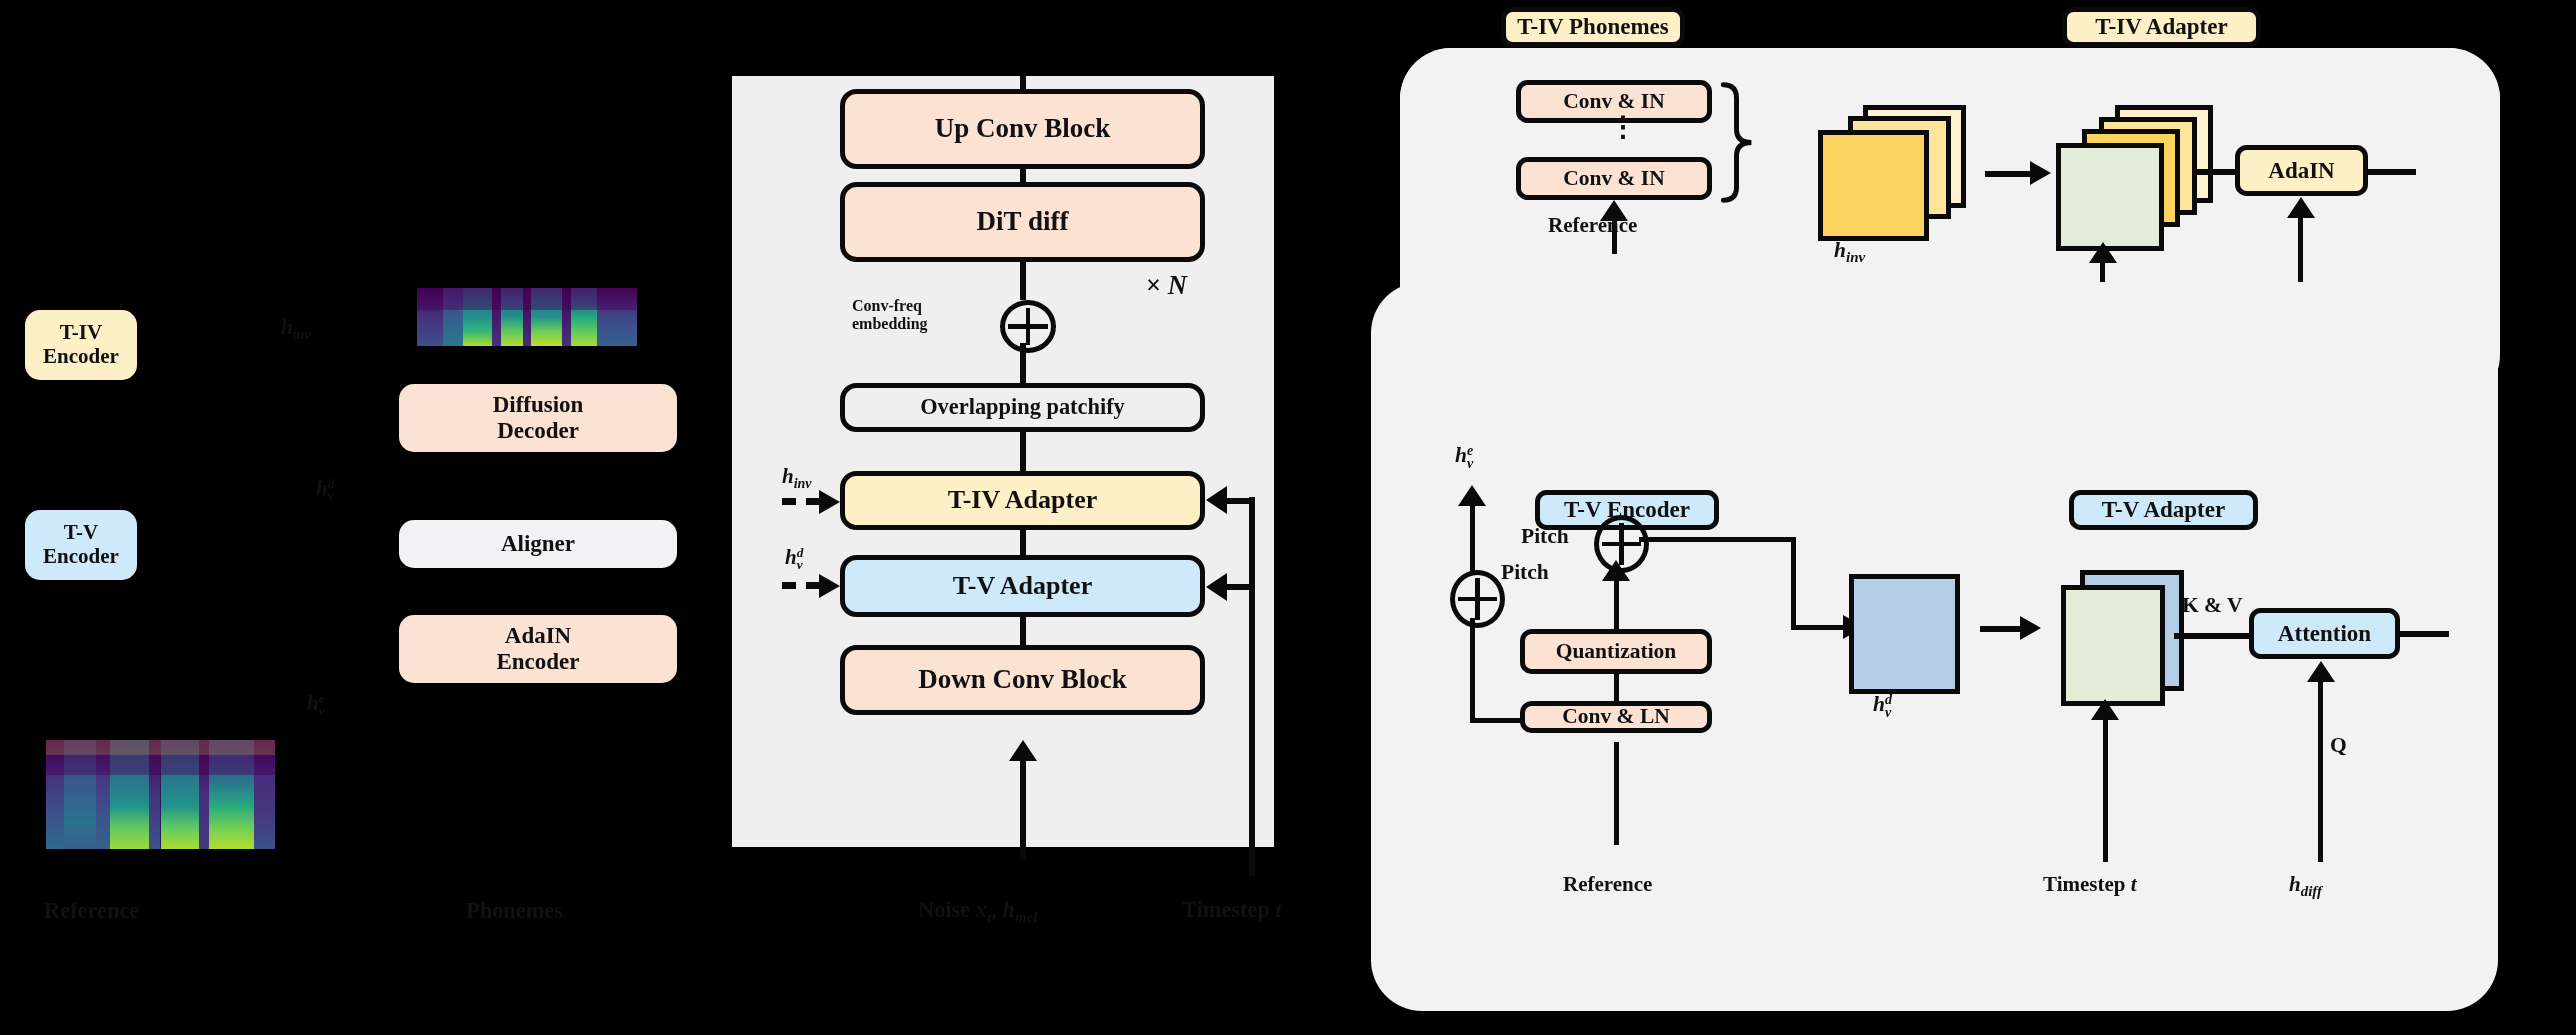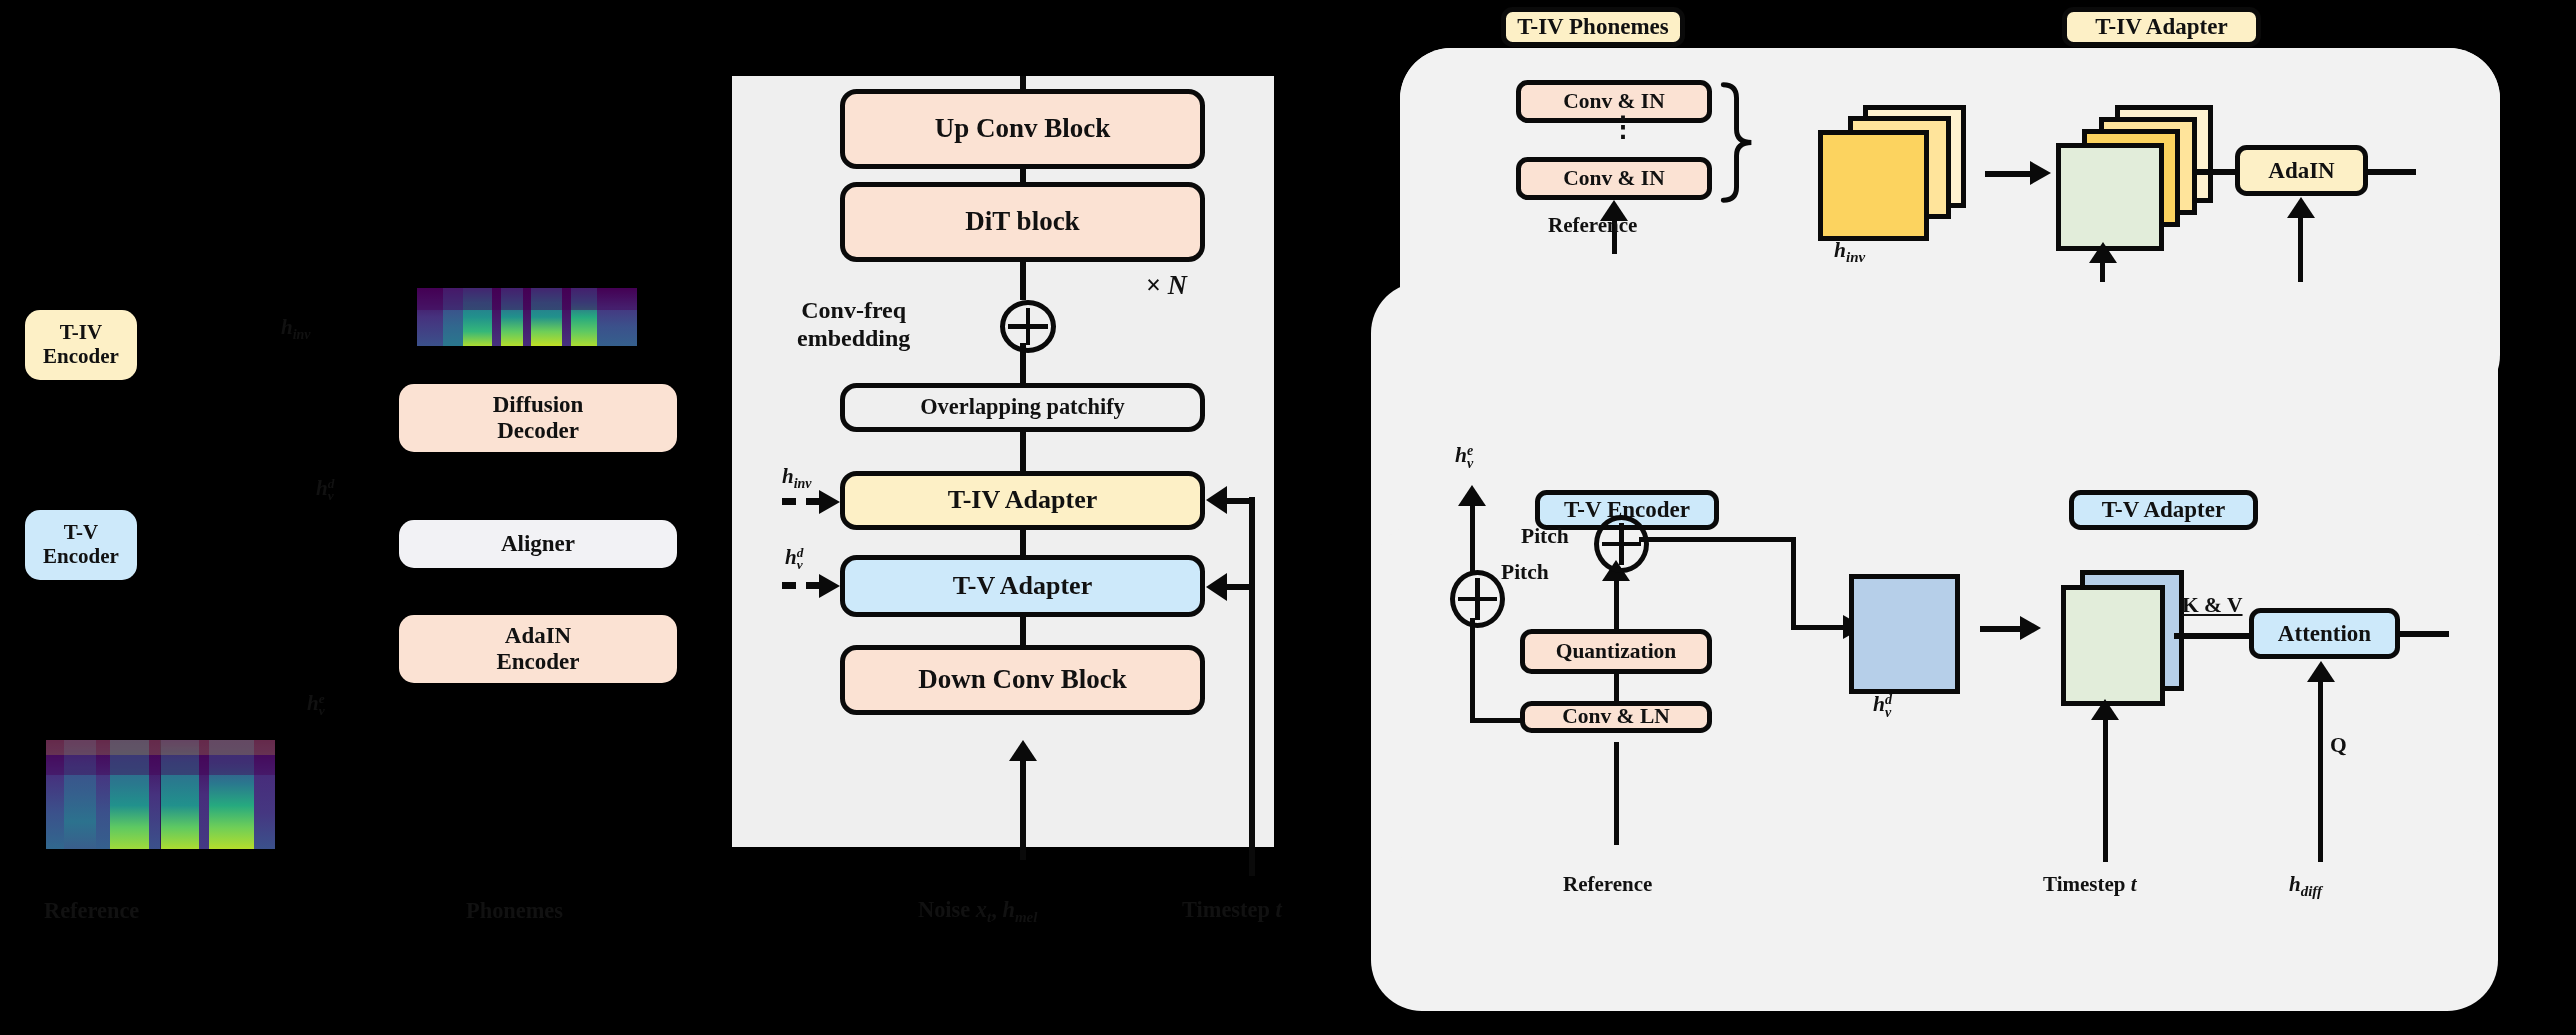--- a/index.html
+++ b/index.html
@@ -145,25 +145,25 @@
 <div class="abs vline" style="left:1020px;top:530px;width:5.8px;height:25px;"></div>
 <div class="abs vline" style="left:1020px;top:617px;width:5.8px;height:28px;"></div>
 <div class="abs vline" style="left:1020px;top:761px;width:5.8px;height:99px;"></div>
 <div class="abs arrow-up" style="left:1009px;top:740px;"></div>
 
 <div class="abs sbox" style="left:840px;top:89px;width:365px;height:80px;background:#fbe2d3;font-size:27px;">
   <span>Up Conv Block</span>
 </div>
 
 <div class="abs sbox" style="left:840px;top:182px;width:365px;height:80px;background:#fbe2d3;font-size:27px;">
-  <span>DiT block</span>
+  <span>DiT diff</span>
 </div>
 
 <div class="oplus" style="left:1000px;top:300px;width:46px;height:43px;"></div>
-<div class="lab" style="left:797px;top:297px;font-size:24px;line-height:1.15;text-align:center;">
+<div class="lab" style="left:852px;top:297px;font-size:16px;line-height:1.15;text-align:left;">
   <span>Conv-freq</span><br>
   <span>embedding</span>
 </div>
 
 <div class="lab" style="left:1146px;top:270px;font-size:26.5px;">
   <span>×</span>
   <span class="ital">N</span>
 </div>
 
 <div class="abs sbox thin" style="left:840px;top:383px;width:365px;height:49px;background:#efefef;font-size:22.4px;">
@@ -325,21 +325,21 @@
   </span>
 </div>
 
 <div class="abs hline" style="left:1980px;top:626px;width:43px;height:5.8px;"></div>
 <div class="abs arrow-right" style="left:2020px;top:616px;"></div>
 
 <div class="fm" style="left:2080px;top:570px;width:94px;height:111px;background:#b6cfe9;"></div>
 <div class="fm" style="left:2061px;top:585px;width:94px;height:111px;background:#e2edda;"></div>
 
 <div class="abs hline" style="left:2174px;top:633px;width:78px;height:5.8px;"></div>
-<div class="lab" style="left:2182px;top:593px;font-size:21.5px;text-decoration:underline;">K &amp; V</div>
+<div class="lab" style="left:2182px;top:593px;font-size:21.5px;">K &amp; V</div>
 
 <div class="abs sbox" style="left:2249px;top:608px;width:151px;height:51px;background:#cde9fa;font-size:23px;border-width:5px;border-radius:11.6px;">
   <span>Attention</span>
 </div>
 <div class="abs hline" style="left:2398px;top:631px;width:51px;height:5.8px;"></div>
 
 <div class="abs vline" style="left:2103px;top:719px;width:5px;height:143px;"></div>
 <div class="abs arrow-up" style="left:2091px;top:699px;"></div>
 <div class="lab" style="left:2043px;top:872px;font-size:21px;">
   <span>Timestep</span>

